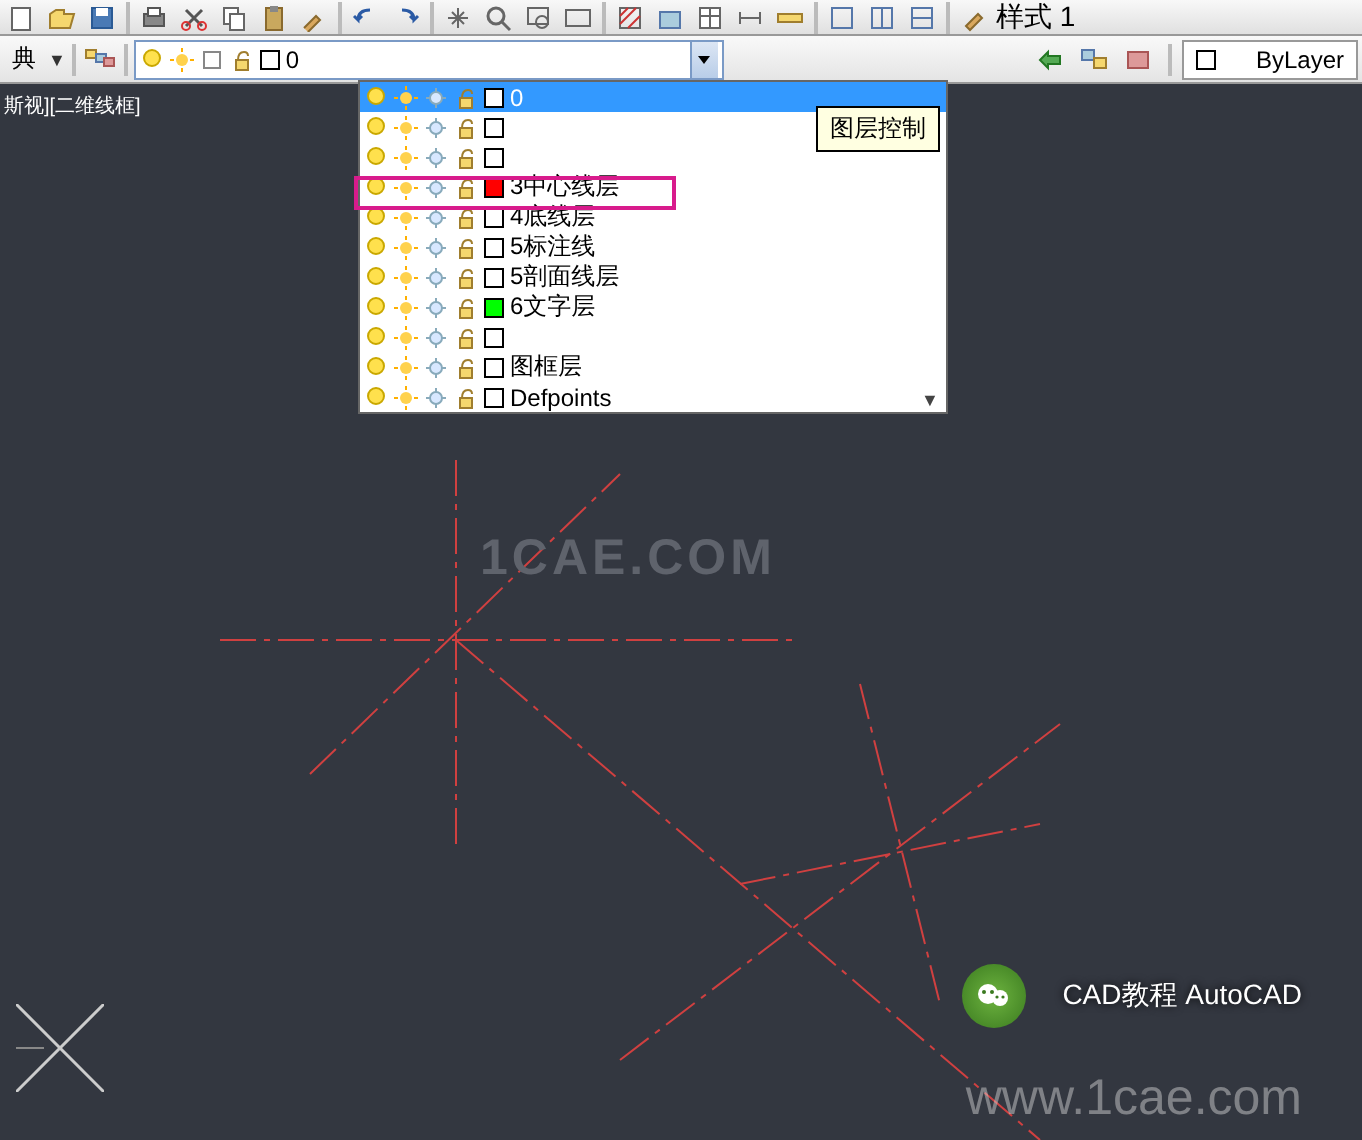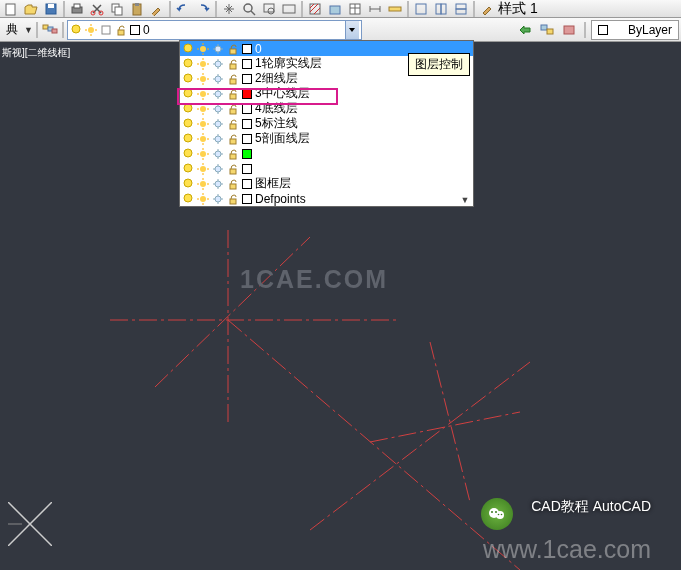--- a/index.html
+++ b/index.html
@@ -22,21 +22,21 @@
 .layer-row.sel{background:#3399ff;color:#fff}
 .hl-box{position:absolute;top:88px;left:177px;width:161px;height:17px;border:2px solid #d81b8c;z-index:15;pointer-events:none}
 .bulb{width:12px;height:12px;display:inline-block}
 .sun{width:12px;height:12px;display:inline-block}
 .freeze{width:12px;height:12px;display:inline-block}
 .lock{width:12px;height:12px;display:inline-block}
 .swatch{width:10px;height:10px;border:1px solid #000;display:inline-block}
 .tooltip{position:absolute;top:53px;left:408px;background:#ffffe1;border:1px solid #000;padding:2px 6px;font-size:12px;z-index:20}
 .watermark1{position:absolute;top:265px;left:240px;color:#5f636c;font-size:25px;font-weight:bold;font-family:Arial;letter-spacing:2px;pointer-events:none}
 .watermark2{position:absolute;bottom:6px;right:30px;color:rgba(220,220,220,0.45);font-size:25px;font-family:Arial;pointer-events:none}
-.chat-bubble{position:absolute;bottom:40px;right:30px;display:flex;align-items:flex-start;gap:18px;z-index:30}
+.chat-bubble{position:absolute;bottom:56px;right:30px;display:flex;align-items:center;gap:18px;z-index:30}
 .bubble-ico{width:32px;height:32px;border-radius:50%;background:radial-gradient(#6db33f,#3a7a1f);display:flex;align-items:center;justify-content:center;color:#fff;font-size:18px}
 .bubble-txt{color:#fff;font-size:14px;text-shadow:0 0 4px #000}
 .canvas-lines{position:absolute;top:42px;left:0;width:681px;height:528px;pointer-events:none}
 .corner-x{position:absolute;bottom:24px;left:8px;width:44px;height:44px}
 .layer-name{flex:1}
 .dd-scroll{position:absolute;right:1px;bottom:1px;width:14px;height:10px;display:flex;align-items:center;justify-content:center;color:#444;font-size:9px}
 </style>
 </head>
 <body>
 
@@ -321,50 +321,48 @@
             <line x1="6" y1="9" x2="6" y2="11"></line>
             <line x1="1" y1="6" x2="3" y2="6"></line>
             <line x1="9" y1="6" x2="11" y2="6"></line>
           </g>
         </svg></span>
       <span class="lock"><svg width="12" height="12">
           <rect x="3" y="6" width="6" height="5" fill="#f5d76e" stroke="#a07e2e"></rect>
           <path d="M4 6 Q4 2 7 2 Q9 2 9 4" fill="none" stroke="#a07e2e"></path>
         </svg></span>
       <span class="swatch" style="background:#ffffff"></span>
-      <span class="layer-name">1轮廓实线层</span>
-    </div>
-    <div class="layer-row">
-      <span class="bulb"><svg width="12" height="12">
-          <circle cx="6" cy="5" r="4" fill="#ffe14d" stroke="#caa800"></circle>
-        </svg></span>
-      <span class="sun"><svg width="12" height="12">
-          <circle cx="6" cy="6" r="3" fill="#ffd24d"></circle>
-          <g stroke="#ffb000">
-            <line x1="6" y1="0" x2="6" y2="2"></line>
-            <line x1="6" y1="10" x2="6" y2="12"></line>
-            <line x1="0" y1="6" x2="2" y2="6"></line>
-            <line x1="10" y1="6" x2="12" y2="6"></line>
-          </g>
-        </svg></span>
-      <span class="freeze"><svg width="12" height="12">
-          <circle cx="6" cy="6" r="3" fill="#d8e8ff" stroke="#8ab"></circle>
-          <g stroke="#8ab">
-            <line x1="6" y1="1" x2="6" y2="3"></line>
-            <line x1="6" y1="9" x2="6" y2="11"></line>
-            <line x1="1" y1="6" x2="3" y2="6"></line>
-            <line x1="9" y1="6" x2="11" y2="6"></line>
-          </g>
-        </svg></span>
-      <span class="lock"><svg width="12" height="12">
-          <rect x="3" y="6" width="6" height="5" fill="#f5d76e" stroke="#a07e2e"></rect>
-          <path d="M4 6 Q4 2 7 2 Q9 2 9 4" fill="none" stroke="#a07e2e"></path>
-        </svg></span>
-      <span class="swatch" style="background:#ffffff"></span>
-      <span class="layer-name">2细线层</span>
+    </div>
+    <div class="layer-row">
+      <span class="bulb"><svg width="12" height="12">
+          <circle cx="6" cy="5" r="4" fill="#ffe14d" stroke="#caa800"></circle>
+        </svg></span>
+      <span class="sun"><svg width="12" height="12">
+          <circle cx="6" cy="6" r="3" fill="#ffd24d"></circle>
+          <g stroke="#ffb000">
+            <line x1="6" y1="0" x2="6" y2="2"></line>
+            <line x1="6" y1="10" x2="6" y2="12"></line>
+            <line x1="0" y1="6" x2="2" y2="6"></line>
+            <line x1="10" y1="6" x2="12" y2="6"></line>
+          </g>
+        </svg></span>
+      <span class="freeze"><svg width="12" height="12">
+          <circle cx="6" cy="6" r="3" fill="#d8e8ff" stroke="#8ab"></circle>
+          <g stroke="#8ab">
+            <line x1="6" y1="1" x2="6" y2="3"></line>
+            <line x1="6" y1="9" x2="6" y2="11"></line>
+            <line x1="1" y1="6" x2="3" y2="6"></line>
+            <line x1="9" y1="6" x2="11" y2="6"></line>
+          </g>
+        </svg></span>
+      <span class="lock"><svg width="12" height="12">
+          <rect x="3" y="6" width="6" height="5" fill="#f5d76e" stroke="#a07e2e"></rect>
+          <path d="M4 6 Q4 2 7 2 Q9 2 9 4" fill="none" stroke="#a07e2e"></path>
+        </svg></span>
+      <span class="swatch" style="background:#ffffff"></span>
     </div>
     <div class="layer-row">
       <span class="bulb"><svg width="12" height="12">
           <circle cx="6" cy="5" r="4" fill="#ffe14d" stroke="#caa800"></circle>
         </svg></span>
       <span class="sun"><svg width="12" height="12">
           <circle cx="6" cy="6" r="3" fill="#ffd24d"></circle>
           <g stroke="#ffb000">
             <line x1="6" y1="0" x2="6" y2="2"></line>
             <line x1="6" y1="10" x2="6" y2="12"></line>
@@ -495,20 +493,21 @@
             <line x1="6" y1="9" x2="6" y2="11"></line>
             <line x1="1" y1="6" x2="3" y2="6"></line>
             <line x1="9" y1="6" x2="11" y2="6"></line>
           </g>
         </svg></span>
       <span class="lock"><svg width="12" height="12">
           <rect x="3" y="6" width="6" height="5" fill="#f5d76e" stroke="#a07e2e"></rect>
           <path d="M4 6 Q4 2 7 2 Q9 2 9 4" fill="none" stroke="#a07e2e"></path>
         </svg></span>
       <span class="swatch" style="background:#00ff00"></span>
+      <span class="layer-name">6文字层</span>
     </div>
     <div class="layer-row">
       <span class="bulb"><svg width="12" height="12">
           <circle cx="6" cy="5" r="4" fill="#ffe14d" stroke="#caa800"></circle>
         </svg></span>
       <span class="sun"><svg width="12" height="12">
           <circle cx="6" cy="6" r="3" fill="#ffd24d"></circle>
           <g stroke="#ffb000">
             <line x1="6" y1="0" x2="6" y2="2"></line>
             <line x1="6" y1="10" x2="6" y2="12"></line>

